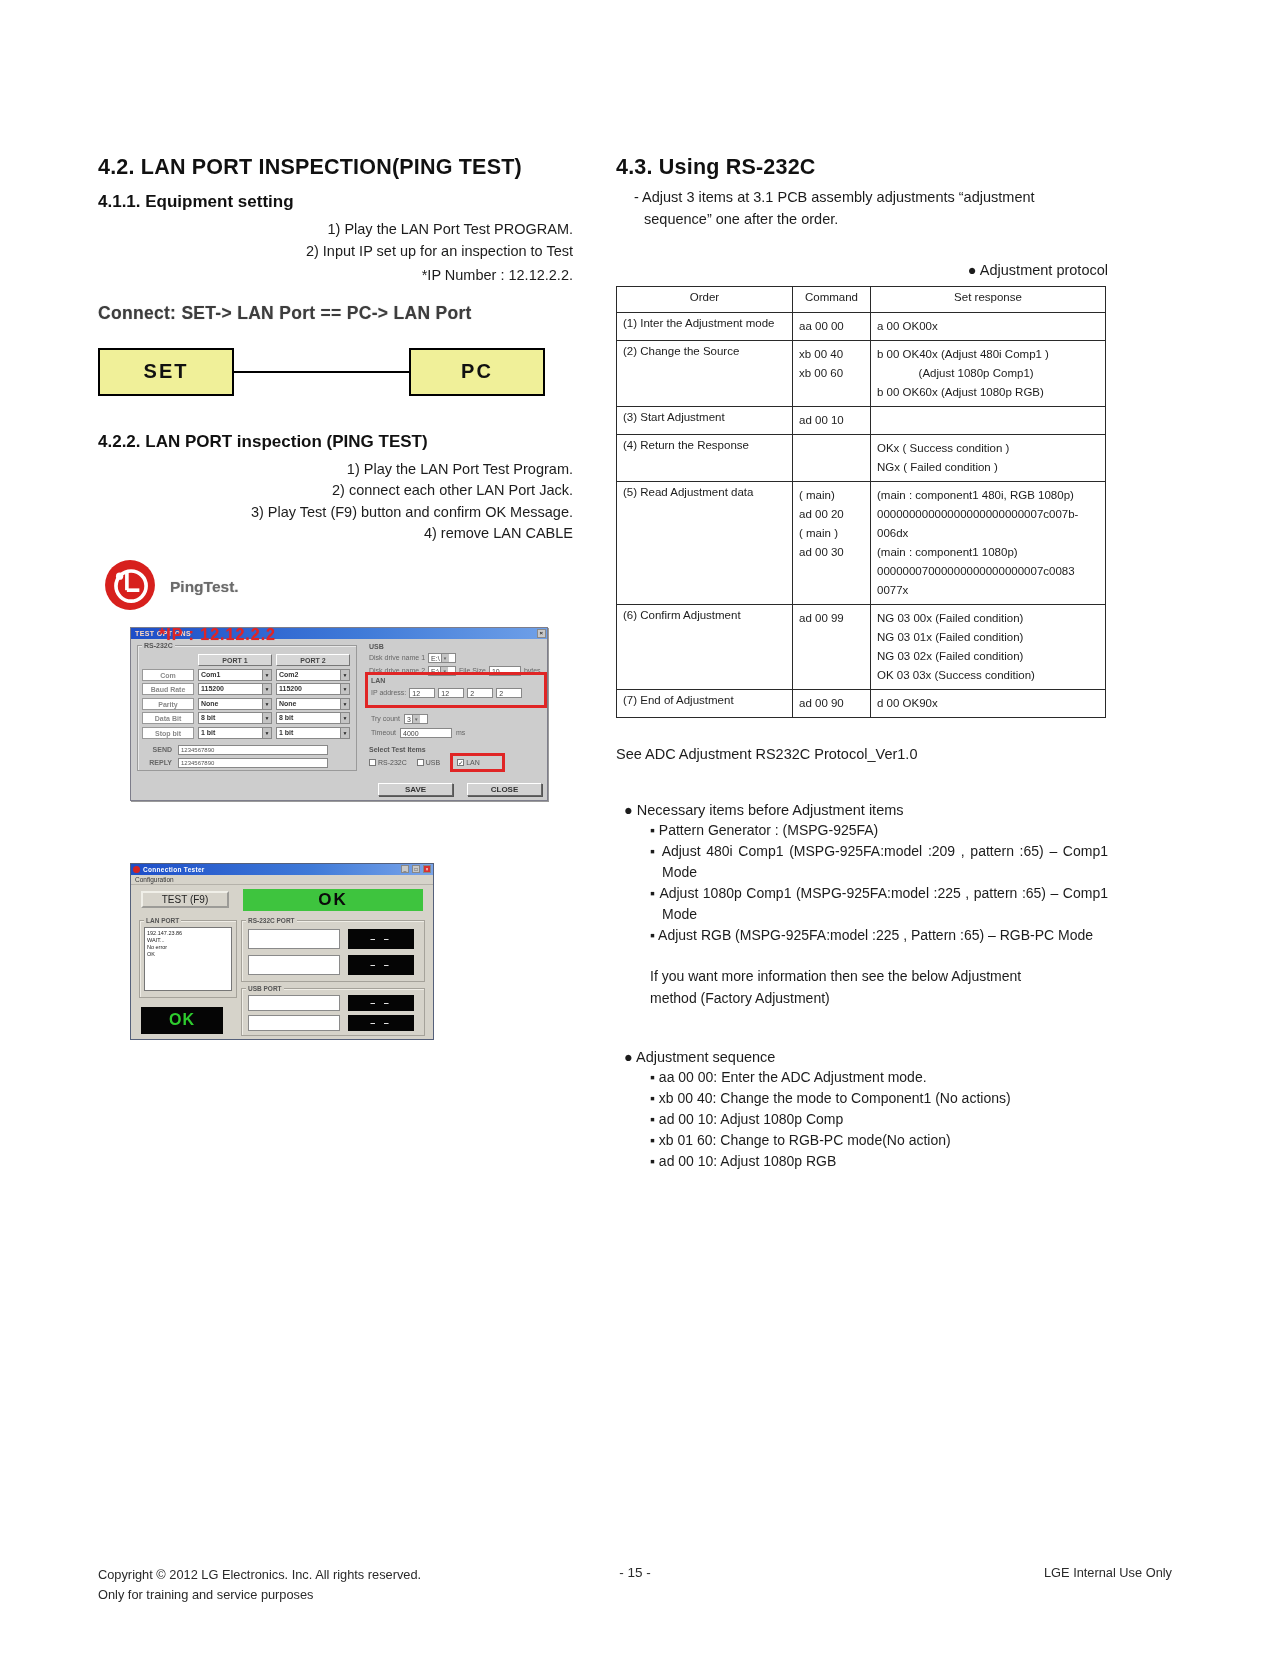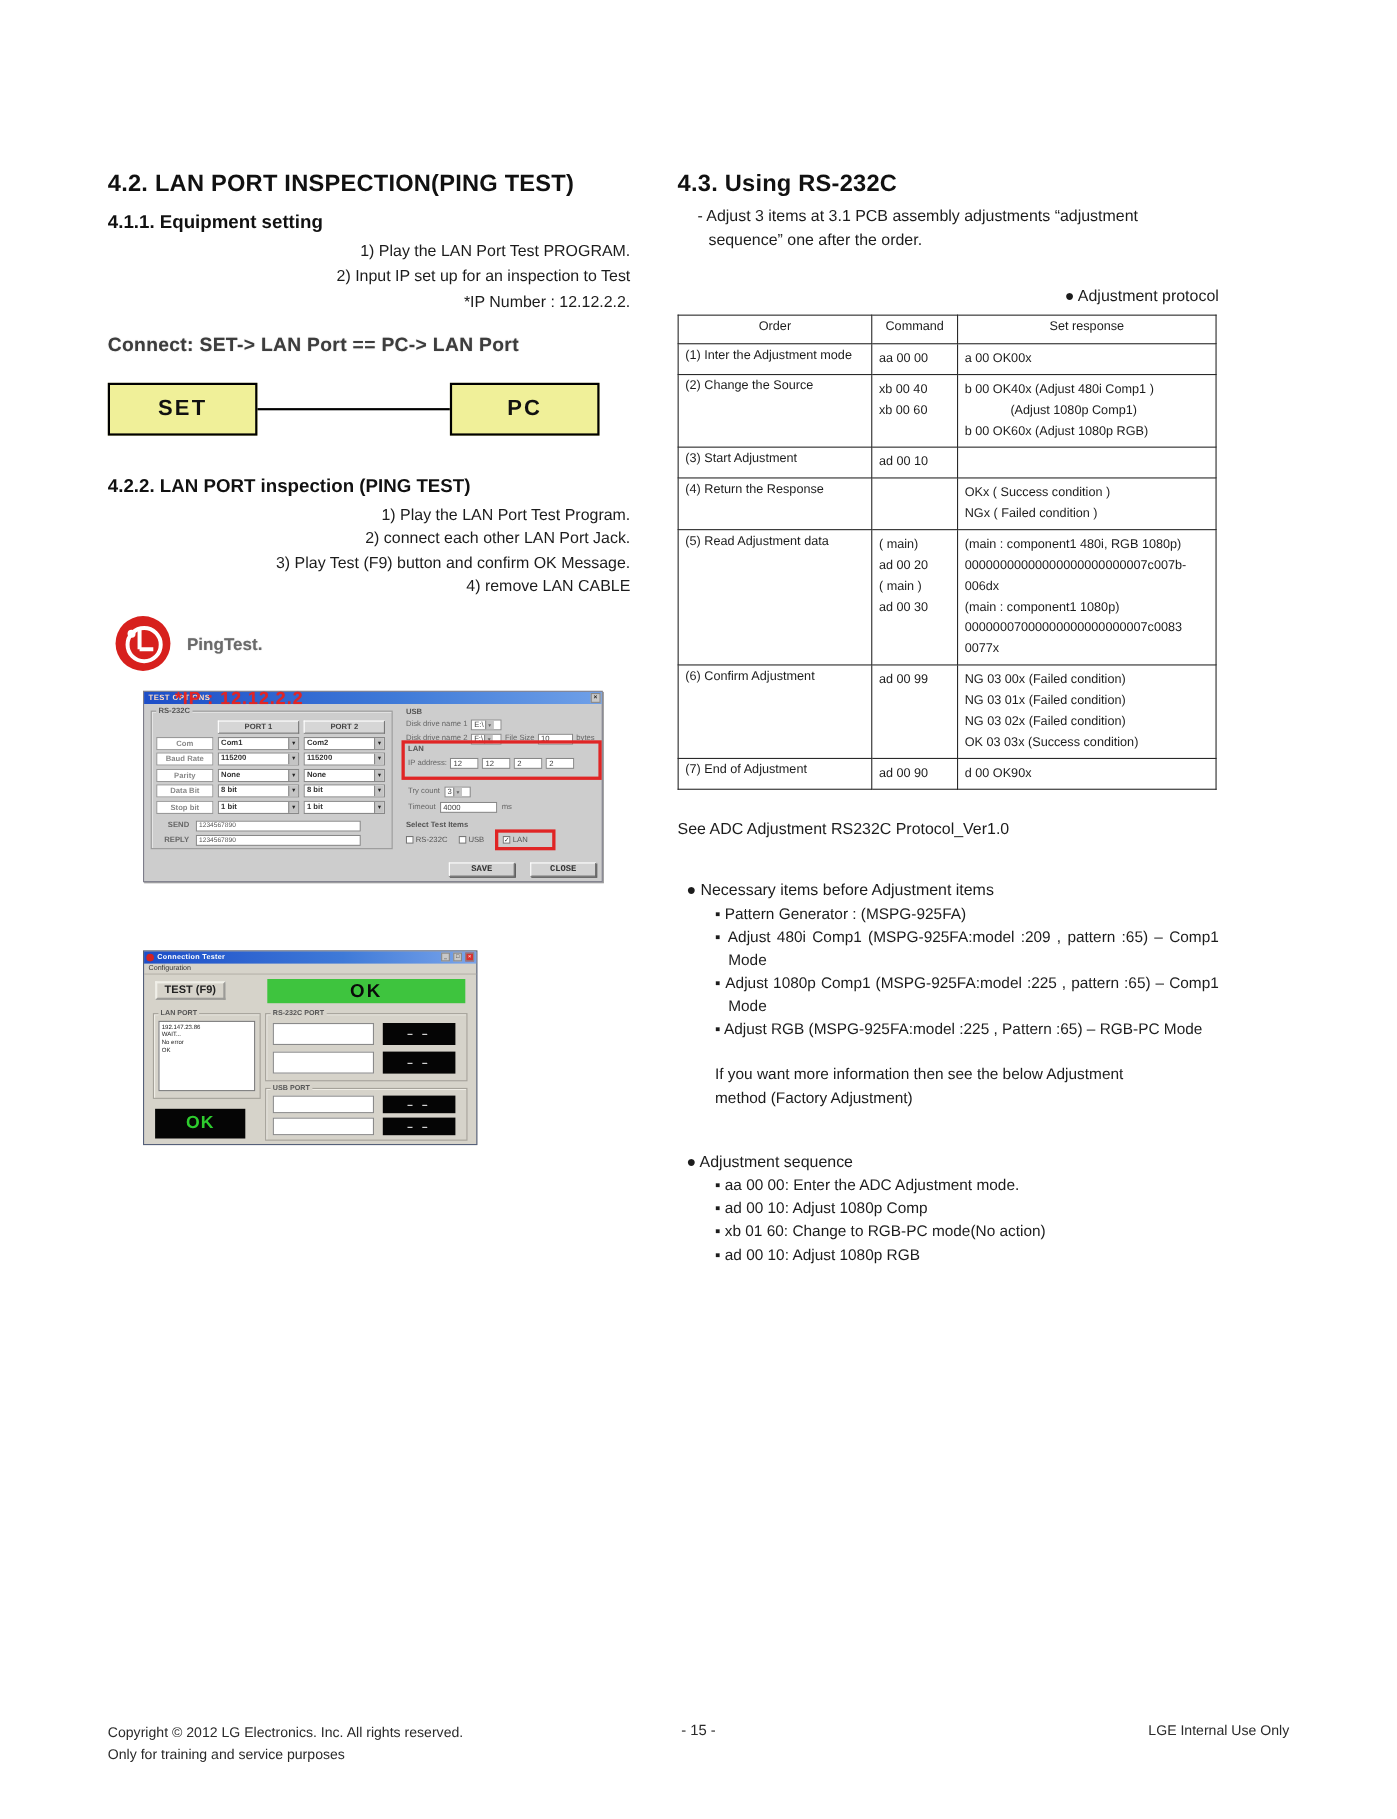--- a/index.html
+++ b/index.html
@@ -79,39 +79,39 @@
   .ip-box { width:26px; height:10px; background:#fff; border:1px solid #888; padding:1px 0 0 2px; color:#444; }
   .try-row, .timeout-row { position:absolute; left:240px; display:flex; gap:4px; align-items:center; color:#666; }
   .try-row { top:86px; } .timeout-row { top:100px; }
   .sel-area { position:absolute; left:238px; top:118px; width:176px; color:#555; }
   .sel-title { font-weight:bold; }
   .sel-row { display:flex; gap:10px; margin-top:4px; align-items:center; }
   .chk { display:inline-flex; align-items:center; gap:2px; }
   .chk .box { width:7px; height:7px; background:#fff; border:1px solid #777; font-size:6px; line-height:6px; text-align:center; color:#222; }
   .chk.lan-chk { border:3px solid #e02525; padding:3px 22px 3px 4px; margin:-4px 0; }
   .btn-row { position:absolute; right:5px; bottom:4px; display:flex; gap:14px; }
-  .d1-btn { width:60px; height:13px; background:#d2d2d2; border:1px solid #fff; border-right-color:#666; border-bottom-color:#666;
-    box-shadow:1px 1px 0 #555; font-size:8px; font-weight:bold; text-align:center; line-height:12px; color:#333;font-family:Liberation Mono, monospace; }
+  .d1-btn { width:75px; height:13px; background:#d2d2d2; border:1px solid #fff; border-right-color:#666; border-bottom-color:#666;
+    box-shadow:1px 1px 0 #555; font-size:8px; font-weight:bold; text-align:center; line-height:12px; color:#333; }
 
   
   .dlg2 {
     margin:62px 0 0 32px; position:relative; width:304px; height:177px;
     background:#d6d3ca; border:1px solid #55607a; font-size:6.5px; color:#444;
   }
   .dlg2 .titlebar {
     height:11px; background:linear-gradient(90deg,#1d4ec8,#3f7ad8 60%,#7aa5ea);
     display:flex; align-items:center; padding:0 2px; gap:3px;
   }
   .dlg2 .app-icon { width:7px; height:7px; background:#d42222; border-radius:50%; }
   .dlg2 .t-text { color:#fff; font-weight:bold; flex:1; letter-spacing:0.3px; }
   .winbtn { width:8px; height:8px; background:#c8c8c8; border:1px solid #888; font-size:5px; line-height:6px; text-align:center; color:#222; }
   .winbtn.close { background:#d83030; color:#fff; }
   .menubar { height:10px; border-bottom:1px solid #b5b2aa; padding-left:4px; line-height:10px; color:#333; }
-  .test-btn { position:absolute; left:10px; top:27px; width:64px; height:17px;
-    background:#d6d3ca; border:2px outset #f0efe8; font-size:10px; font-weight:bold; text-align:center; line-height:13px; color:#222; }
+  .test-btn { position:absolute; left:10px; top:27px; width:88px; height:17px;
+    background:#d6d3ca; border:2px outset #f0efe8; font-size:10px; font-weight:normal; text-align:center; line-height:13px; color:#222; }
   .ok-banner { position:absolute; left:112px; top:25px; width:180px; height:22px; background:#3ec43e;
     display:flex; align-items:center; justify-content:center; font-size:17px; font-weight:bold; color:#0a0a0a; letter-spacing:2px; }
   .fieldset { position:absolute; border:1px solid #a5a29a; box-shadow:inset 1px 1px 0 #efede6; }
   .fieldset .fs-label { position:absolute; top:-4px; left:4px; background:#d6d3ca; padding:0 2px; color:#555; font-weight:bold; }
   .fs-lan { left:8px; top:56px; width:98px; height:78px; }
   .lan-listbox { position:absolute; left:4px; top:6px; width:88px; height:64px; background:#fff; border:1px solid #777;
     font-size:5.5px; line-height:7px; color:#222; padding:2px; white-space:pre-line; }
   .black-ok { position:absolute; left:10px; top:143px; width:82px; height:27px; background:#050505;
     display:flex; align-items:center; justify-content:center; font-size:16px; font-weight:bold; color:#2ecc2e; letter-spacing:1px; }
   .fs-rs { left:110px; top:56px; width:184px; height:62px; }
@@ -464,20 +464,21 @@
       <div class="sub">▪ Adjust 480i Comp1 (MSPG-925FA:model :209 , pattern :65) – Comp1 Mode</div>
       <div class="sub">▪ Adjust 1080p Comp1 (MSPG-925FA:model :225 , pattern :65) – Comp1 Mode</div>
       <div class="sub">▪ Adjust RGB (MSPG-925FA:model :225 , Pattern :65) – RGB-PC Mode</div>
     </div>
     <div class="more-info">If you want more information then see the below Adjustment
 method (Factory Adjustment)</div>
 
     <div class="bullet-label bl-sequence">● Adjustment sequence</div>
     <div class="subitems">
       <div class="sub">▪ aa 00 00: Enter the ADC Adjustment mode.</div>
+      <div class="sub">▪ xb 00 40: Change the mode to Component1 (No actions)</div>
       <div class="sub">▪ ad 00 10: Adjust 1080p Comp</div>
       <div class="sub">▪ xb 01 60: Change to RGB-PC mode(No action)</div>
       <div class="sub">▪ ad 00 10: Adjust 1080p RGB</div>
     </div>
   </div>
 
   <div class="footer">
     <div class="foot-page">- 15 -</div>
     <div class="foot-left">
       <div>Copyright  © 2012  LG Electronics. Inc. All rights reserved.</div>

